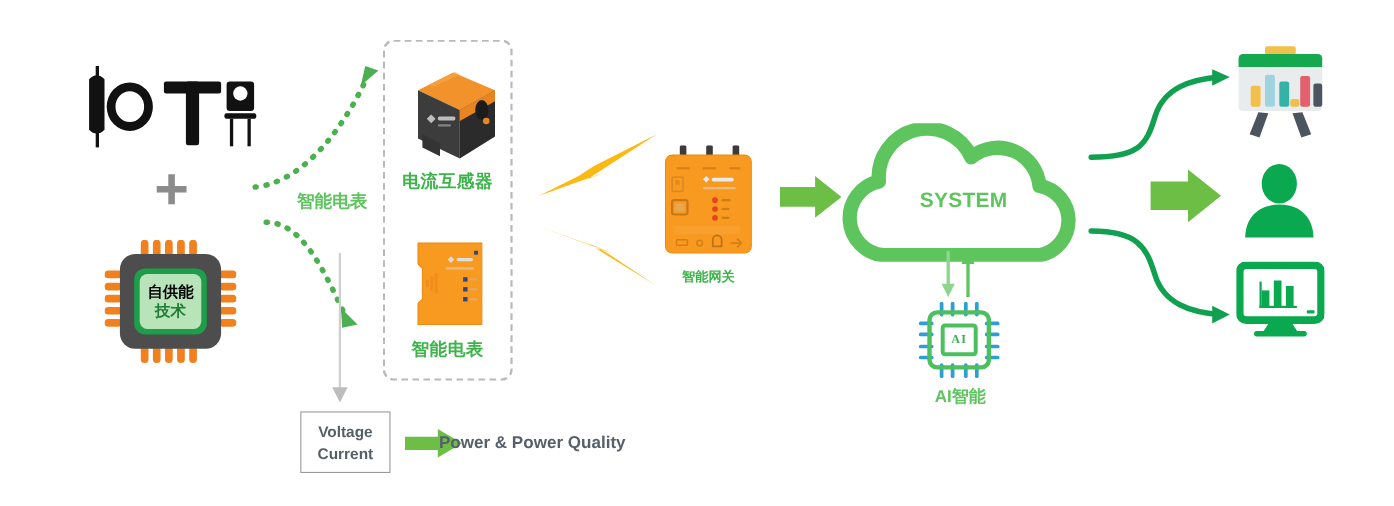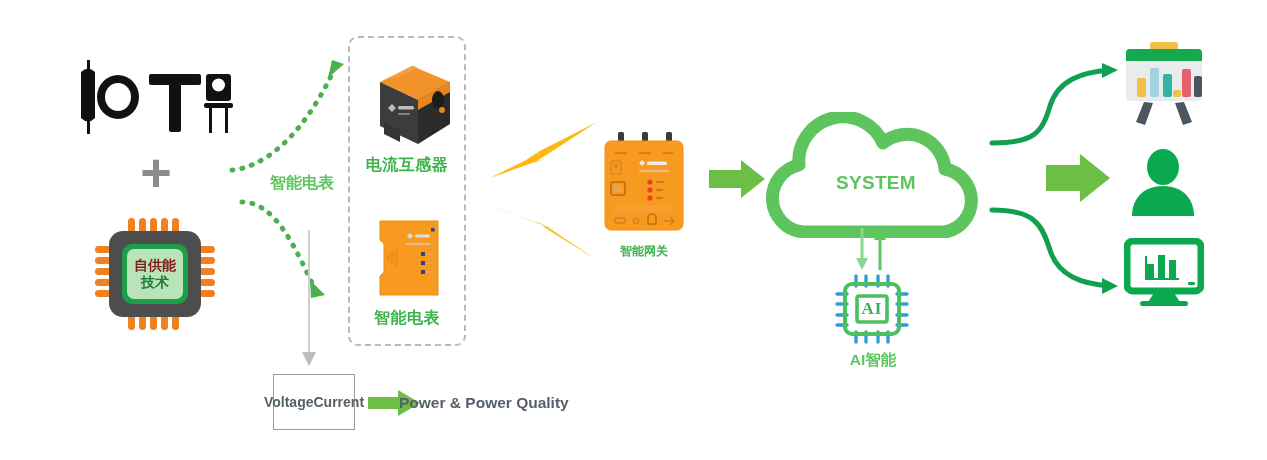--- a/index.html
+++ b/index.html
@@ -99,21 +99,21 @@
 
   
   #chart-board-icon { left: 1118px; top: 40px; width: 92px; height: 90px; }
   #user-icon { left: 1130px; top: 148px; width: 66px; height: 74px; }
   #monitor-icon { left: 1124px; top: 238px; width: 80px; height: 70px; }
 
   
   #voltage-current-box {
     left: 273px; top: 374px; width: 82px; height: 56px;
     border: 1px solid #9a9a9a; background: #fff;
-    display: flex; flex-direction: row;
+    display: flex; flex-direction: column;
     align-items: center; justify-content: center;
     color: #555f66; font-size: 14px; font-weight: 700; line-height: 20px;
   }
   #legend-arrow { left: 368px; top: 390px; width: 52px; height: 26px; }
   #legend-text {
     left: 384px; top: 394px;
     color: #56606a; font-size: 15.5px; font-weight: 700; white-space: nowrap; margin-left: 15px;
   }
   .vc-line { display:block; }
 
@@ -174,21 +174,21 @@
         <rect x="104" y="39" width="16" height="7" rx="3.5"></rect>
         <rect x="104" y="50" width="16" height="7" rx="3.5"></rect>
         <rect x="104" y="61" width="16" height="7" rx="3.5"></rect>
         <rect x="104" y="72" width="16" height="7" rx="3.5"></rect>
       </g>
       <rect x="14" y="13" width="92" height="86" rx="14" fill="#4d4d4d"></rect>
       <rect x="27" y="26" width="66" height="60" rx="10" fill="#1e9e4a"></rect>
       <rect x="32" y="31" width="56" height="50" rx="7" fill="#b9e3b9"></rect>
     </svg>
     <div class="abs" style="left:0;top:0;width:120px;height:112px;display:flex;flex-direction:column;align-items:center;justify-content:center;">
-      <span style="color:#7f1d1d;font-size:14px;font-weight:700;line-height:17px;">自供能</span>
+      <span style="color:#000000;font-size:14px;font-weight:700;line-height:17px;">自供能</span>
       <span style="color:#1e7d32;font-size:14px;font-weight:700;line-height:17px;">技术</span>
     </div>
   </div>
 
   <svg class="abs dotted-curve" style="left:228px;top:50px;width:130px;height:300px;" width="130" height="300" viewBox="0 0 130 300">
 
     <path d="M4 120 C30 118 70 95 105 22" fill="none" stroke="#4caf50" stroke-width="5" stroke-linecap="round" stroke-dasharray="1 9"></path>
     <path d="M100 28 L116 14 L104 10 Z" fill="#4caf50"></path>
 
     <path d="M14 152 C48 152 68 200 86 237" fill="none" stroke="#4caf50" stroke-width="5" stroke-linecap="round" stroke-dasharray="1 9"></path>
@@ -354,21 +354,21 @@
         <line x1="2" y1="51" x2="12" y2="51"></line>
         <line x1="62" y1="20" x2="72" y2="20"></line>
         <line x1="62" y1="30" x2="72" y2="30"></line>
         <line x1="62" y1="41" x2="72" y2="41"></line>
         <line x1="62" y1="51" x2="72" y2="51"></line>
       </g>
       <rect x="10" y="10" width="54" height="50" rx="7" fill="none" stroke="#4cbf5f" stroke-width="4"></rect>
       <rect x="22" y="22" width="30" height="26" rx="2" fill="none" stroke="#4cbf5f" stroke-width="3.6"></rect>
     </svg>
     <div class="abs" style="left:0;top:0;width:74px;height:70px;display:flex;align-items:center;justify-content:center;">
-      <span style="color:#3fae52;font-family:'Liberation Serif',serif;font-size:17px;font-weight:700;letter-spacing:1px;">AI</span>
+      <span style="color:#3fae52;font-family:'Liberation Serif',serif;font-size:11px;font-weight:700;letter-spacing:1px;">AI</span>
     </div>
   </div>
   <div class="abs" id="ai-label">AI智能</div>
 
   <svg class="abs" id="output-arrows" width="140" height="240" viewBox="0 0 140 240">
 
     <path d="M4 85 C46 85 54 75 62 48 C70 22 94 14 122 12" fill="none" stroke="#11a050" stroke-width="5" stroke-linecap="round"></path>
     <path d="M114 5 L130 12 L114 20 Z" fill="#11a050"></path>
 
     <path d="M58 107 L92 107 L92 96 L122 120 L92 144 L92 133 L58 133 Z" fill="#6cbe45"></path>

